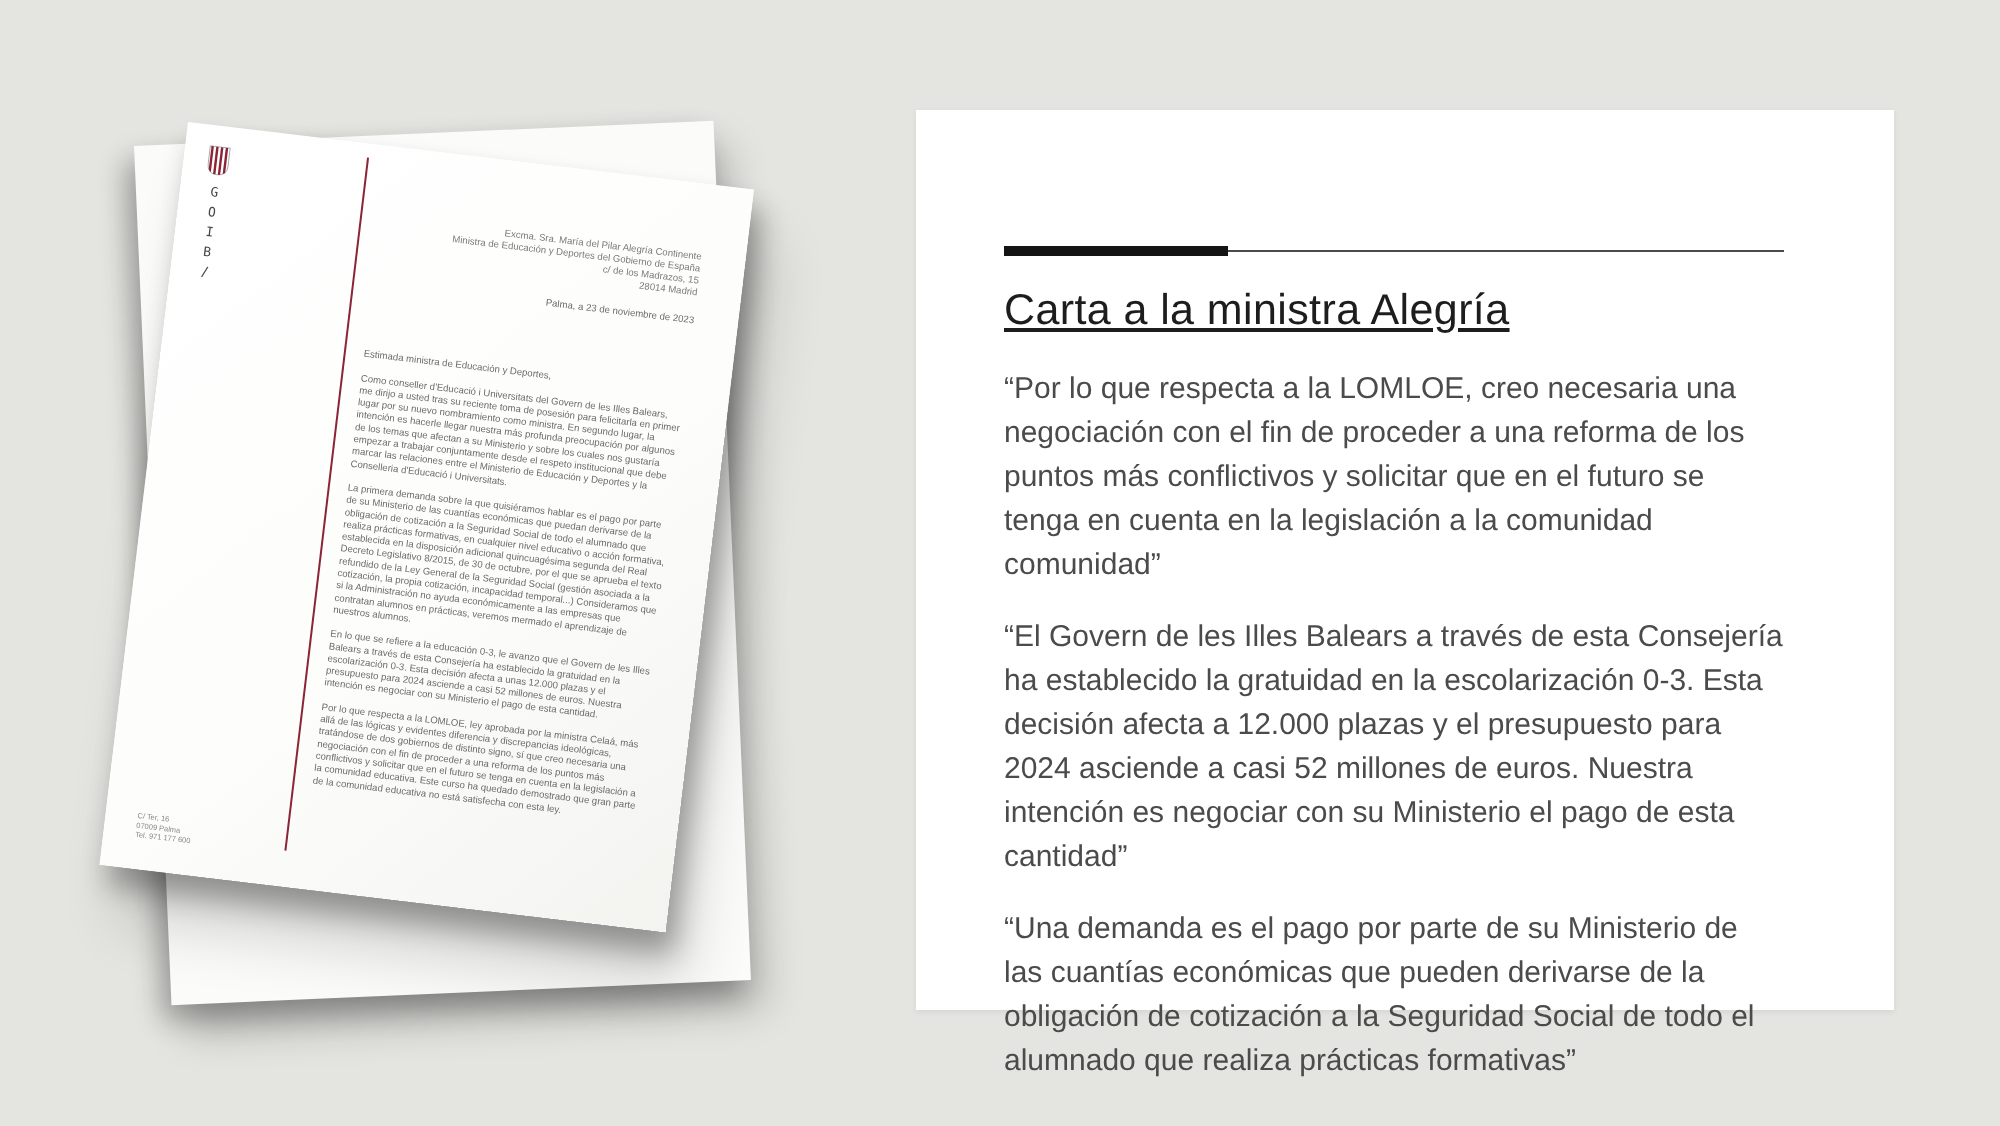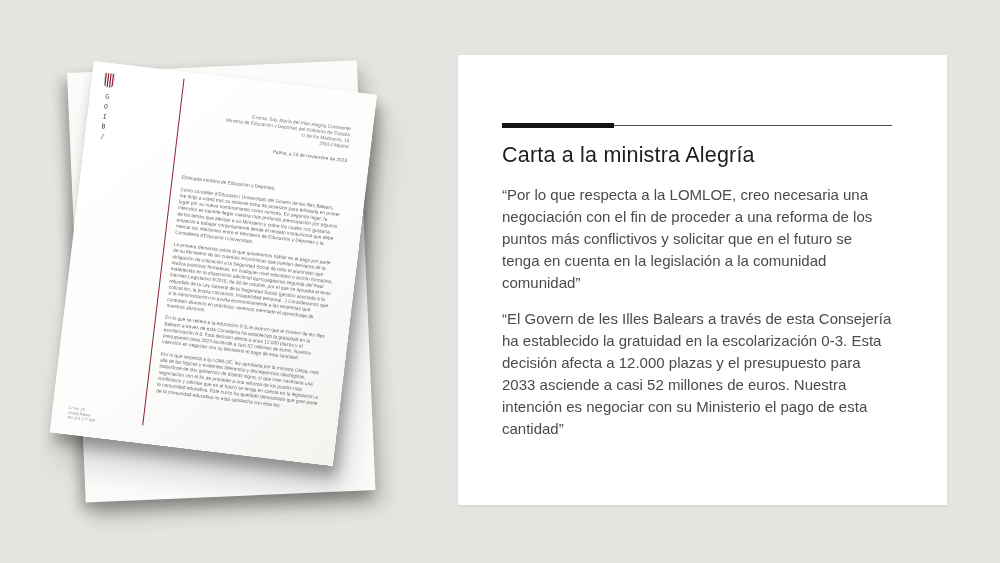--- a/index.html
+++ b/index.html
@@ -54,21 +54,21 @@
     position:absolute;left:458px;top:55px;width:489px;height:450px;
     background:#ffffff;box-sizing:border-box;
     padding:68px 55px 0 44px;
     box-shadow:0 1px 3px rgba(0,0,0,0.07);
   }
   .rule-row{display:flex;align-items:center;height:5px;margin-bottom:15px;}
   .rule-thick{width:112px;height:5px;background:#141414;}
   .rule-thin{flex:1;height:1px;background:#4a4a4a;}
   .card-title{
     margin:0 0 16px 0;font-size:21.5px;font-weight:400;
-    color:#1d1d1d;letter-spacing:0.2px;
+    color:#1d1d1d;letter-spacing:0.2px;text-decoration:underline;
   }
   .quote{margin:0 0 14px 0;font-size:15px;line-height:22px;color:#4b4b4b;}
 </style>
 </head>
 <body>
 
 <div class="paper-stack">
   <div class="sheet-back"></div>
 
   <div class="sheet-main">
@@ -119,14 +119,15 @@
   </div>
 </div>
 
 <div class="quote-card">
   <div class="rule-row">
     <span class="rule-thick"></span>
     <span class="rule-thin"></span>
   </div>
   <h1 class="card-title">Carta a la ministra Alegría</h1>
   <p class="quote">“Por lo que respecta a la LOMLOE, creo necesaria una negociación con el fin de proceder a una reforma de los puntos más conflictivos y solicitar que en el futuro se tenga en cuenta en la legislación a la comunidad comunidad”</p>
-  <p class="quote">“El Govern de les Illes Balears a través de esta Consejería ha establecido la gratuidad en la escolarización 0-3. Esta decisión afecta a 12.000 plazas y el presupuesto para 2033 asciende a casi 52 millones de euros. Nuestra intención es negociar con su Ministerio el pago de esta cantidad”</p>
+  <p class="quote">“El Govern de les Illes Balears a través de esta Consejería ha establecido la gratuidad en la escolarización 0-3. Esta decisión afecta a 12.000 plazas y el presupuesto para 2024 asciende a casi 52 millones de euros. Nuestra intención es negociar con su Ministerio el pago de esta cantidad”</p>
+  <p class="quote">“Una demanda es el pago por parte de su Ministerio de las cuantías económicas que pueden derivarse de la obligación de cotización a la Seguridad Social de todo el alumnado que realiza prácticas formativas”</p>
 </div>
 
 </body></html>

